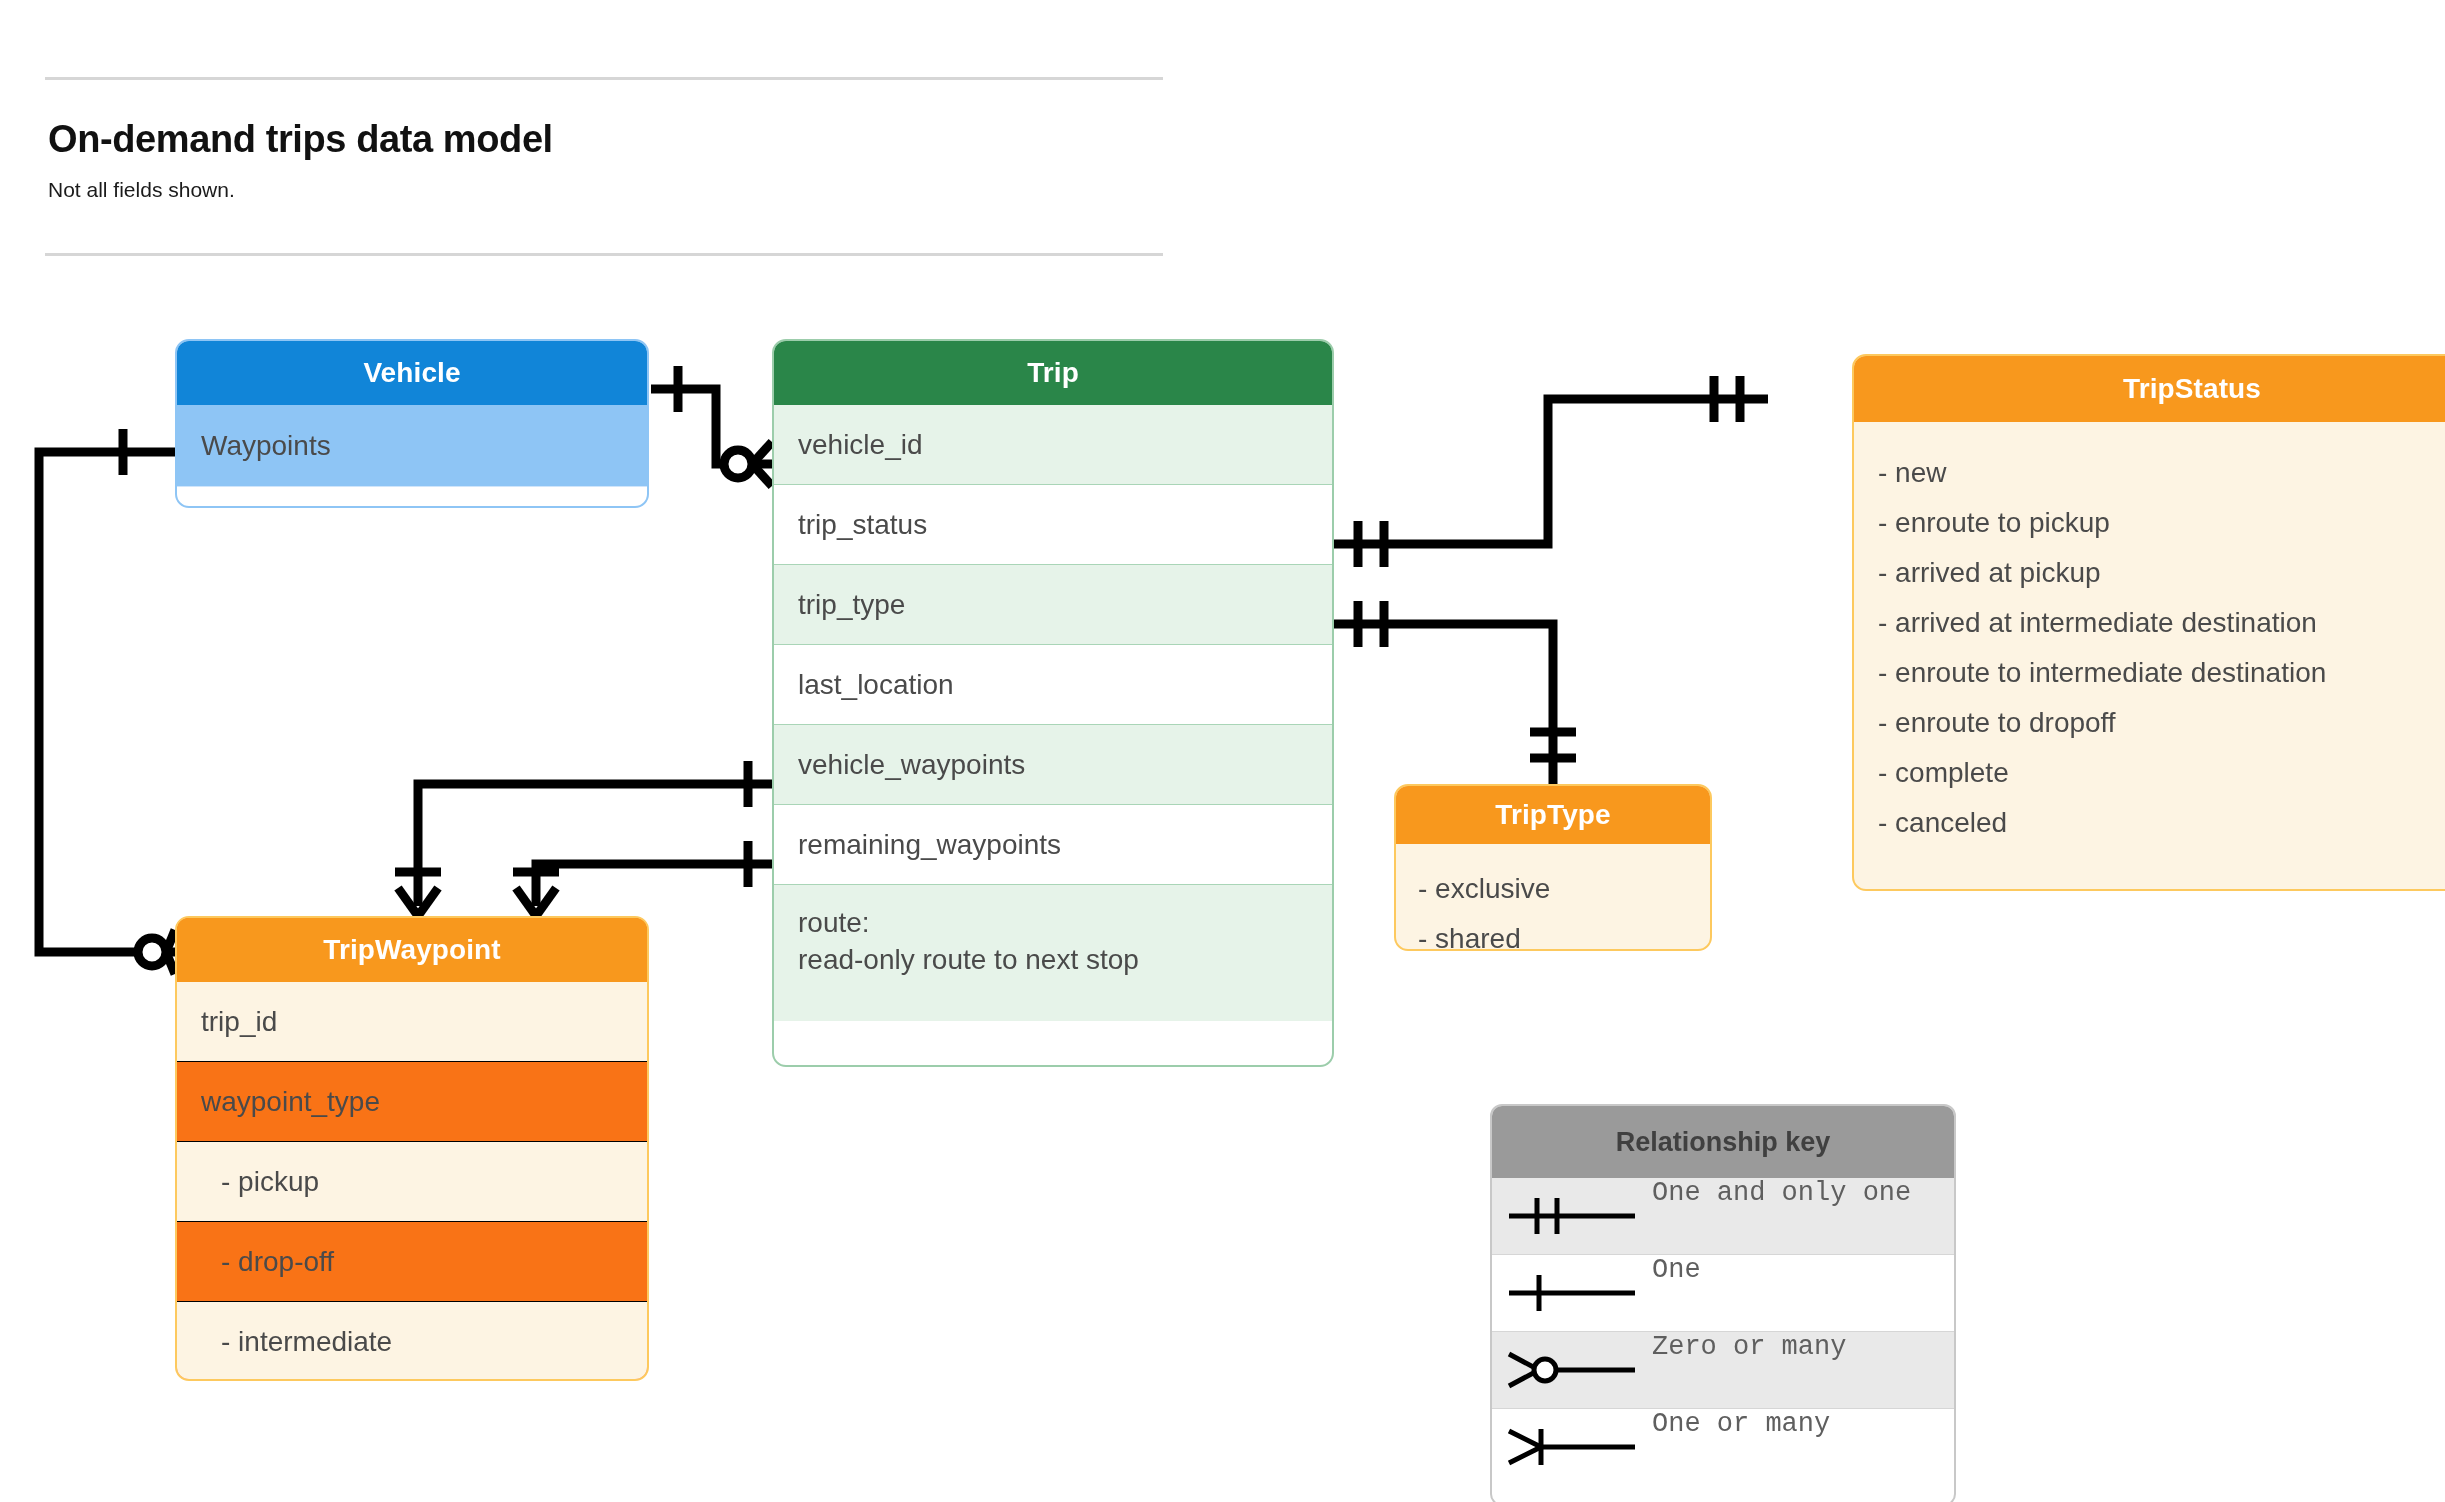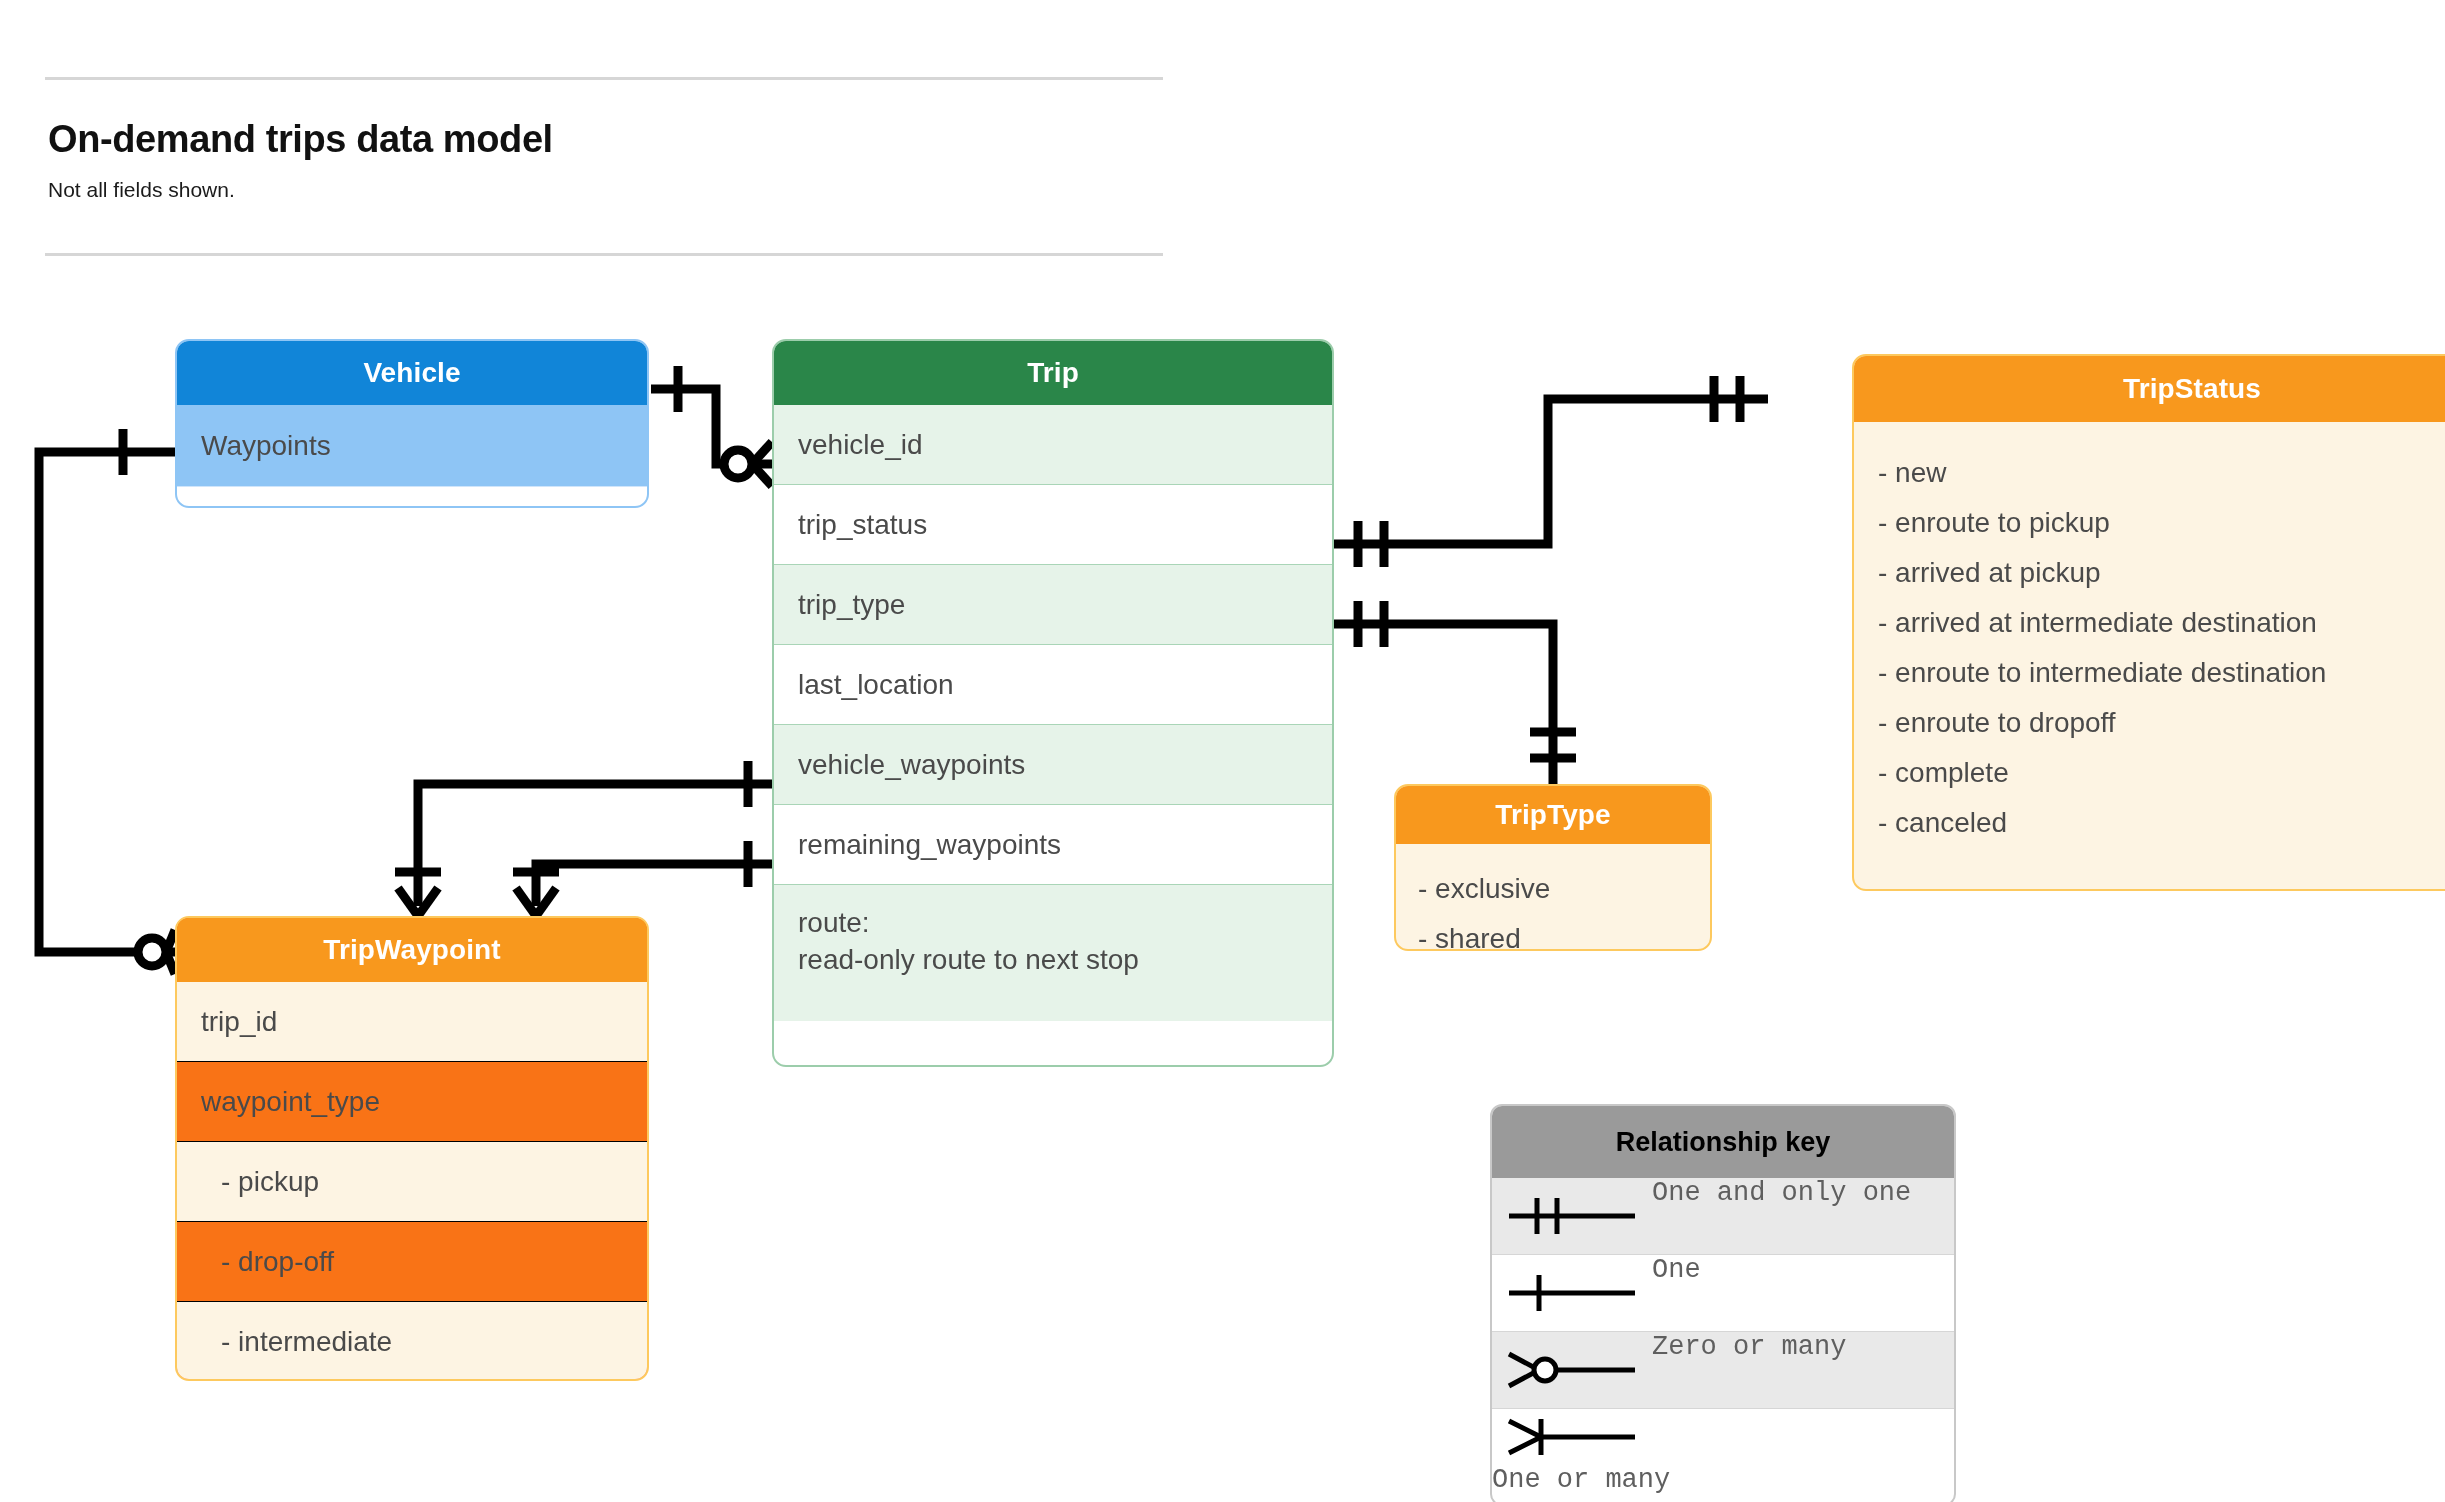--- a/index.html
+++ b/index.html
@@ -78,24 +78,24 @@
     border:2px solid #fdc95e;background:#f97316;}
   #entity-tripwaypoint .ehead{height:64px;background:#f8981d;font-size:28px;}
   #entity-tripwaypoint .erow{height:80px;padding-left:24px;font-size:28px;border-bottom:1px solid #000000;}
   #entity-tripwaypoint .erow:last-child{border-bottom:none;}
   #entity-tripwaypoint .erow.alt{background:#fdf4e3;}
   #entity-tripwaypoint .erow.indent{padding-left:44px;}
 
   
   #legend{position:absolute;left:1490px;top:1060px;width:466px;height:402px;
     border:2px solid #c8c8c8;background:#ffffff;border-radius:12px;overflow:hidden;box-sizing:border-box;}
-  #legend .lhead{height:72px;background:#9a9a9a;color:#000000;font-size:27px;font-weight:700;
+  #legend .lhead{height:72px;background:#9a9a9a;color:#404040;font-size:27px;font-weight:700;
     display:flex;align-items:center;justify-content:center;}
   #legend .lrow{height:76px;display:flex;border-bottom:1px solid #d6d6d6;font-family:Liberation Mono, monospace;}
-  #legend .lrow:last-child{border-bottom:none;flex-direction:column;}
+  #legend .lrow:last-child{border-bottom:none;}
   #legend .lrow.alt{background:#e9e9e9;}
   #legend .lsym{width:160px;flex:none;display:flex;align-items:center;justify-content:center;}
   #legend .llabel{font-size:27px;color:#5f5f5f;white-space:nowrap;}
 
   
   #wires{position:absolute;left:0;top:0;width:2445px;height:1502px;pointer-events:none;}
 </style>
 </head>
 <body>
 

